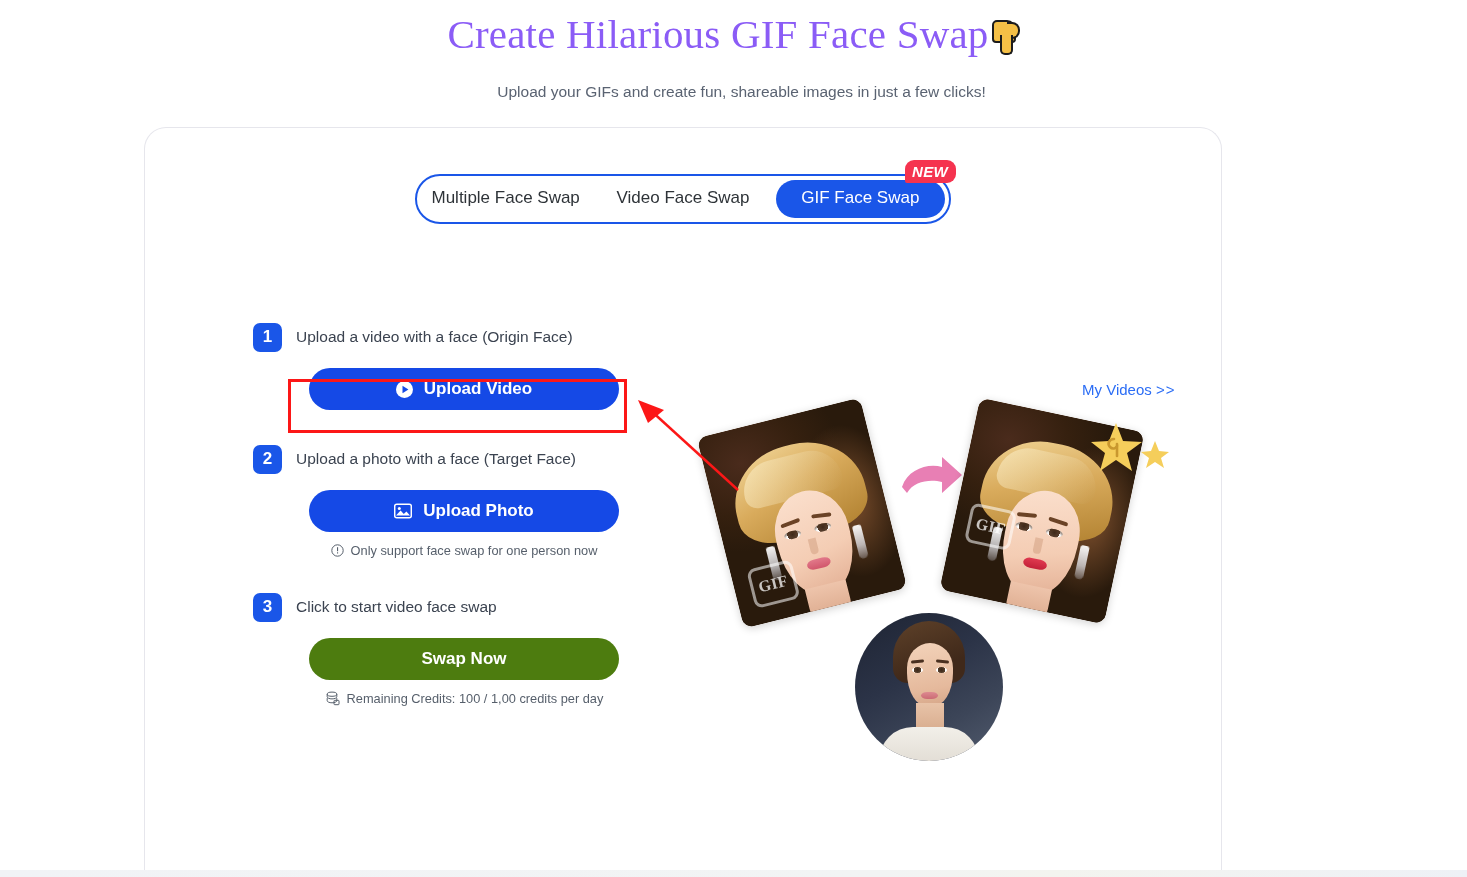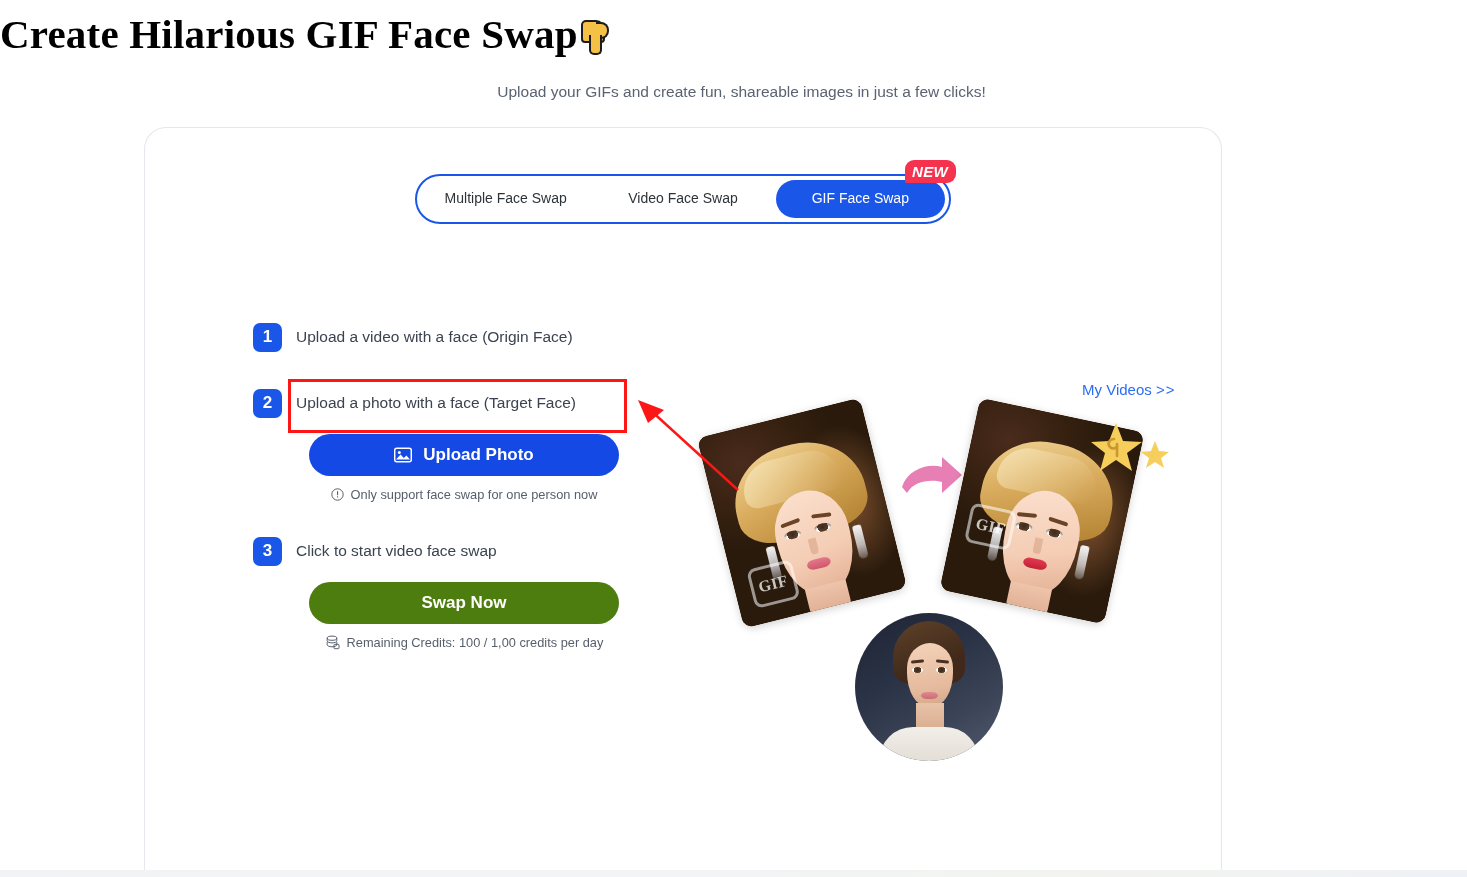--- a/index.html
+++ b/index.html
@@ -15,24 +15,25 @@
     font-family: "Liberation Sans", sans-serif;
     color: #333;
   }
 
   
   .page-title {
     position: absolute;
     top: 10px;
     left: 0;
     width: 1467px;
+    text-align: center;
     font-family: "Liberation Serif", serif;
-    font-weight: bold;
+    font-weight: normal;
     font-size: 41px;
-    color: #000000;
+    color: #8b5cf6;
     letter-spacing: 0.2px;
     white-space: nowrap;
   }
   .hand-shape {
     display: inline-block;
     width: 30px;
     height: 38px;
     position: relative;
     vertical-align: -8px;
     margin-left: 1px;
@@ -105,21 +106,21 @@
     border: 2px solid #1a56e8;
     border-radius: 26px;
     background: #fff;
     display: flex;
     align-items: center;
     box-sizing: border-box;
   }
   .tab {
     flex: 1;
     text-align: center;
-    font-size: 14px;
+    font-size: 17px;
     color: #2e3338;
     line-height: 36px;
     height: 38px;
     border-radius: 19px;
     margin: 0 4px;
     cursor: pointer;
     white-space: nowrap;
   }
   .tab.active {
     background: #1a56e8;
@@ -490,20 +491,29 @@
   <div class="steps">
 
     <div class="step">
       <div class="step-head">
         <div class="step-num">1</div>
         <div class="step-label">
           <span>Upload a video with a face</span>
           <span class="sub">(Origin Face)</span>
         </div>
       </div>
+      <button class="action-btn">
+        <span class="btn-icon">
+          <svg width="17" height="17" viewBox="0 0 17 17">
+              <circle cx="8.5" cy="8.5" r="8.5" fill="#fff"></circle>
+              <polygon points="6.5,4.7 12.4,8.5 6.5,12.3" fill="#1549e6"></polygon>
+            </svg>
+        </span>
+        <span>Upload Video</span>
+      </button>
     </div>
 
     <div class="step" style="margin-top:32px;">
       <div class="step-head">
         <div class="step-num">2</div>
         <div class="step-label">
           <span>Upload a photo with a face</span>
           <span class="sub">(Target Face)</span>
         </div>
       </div>

